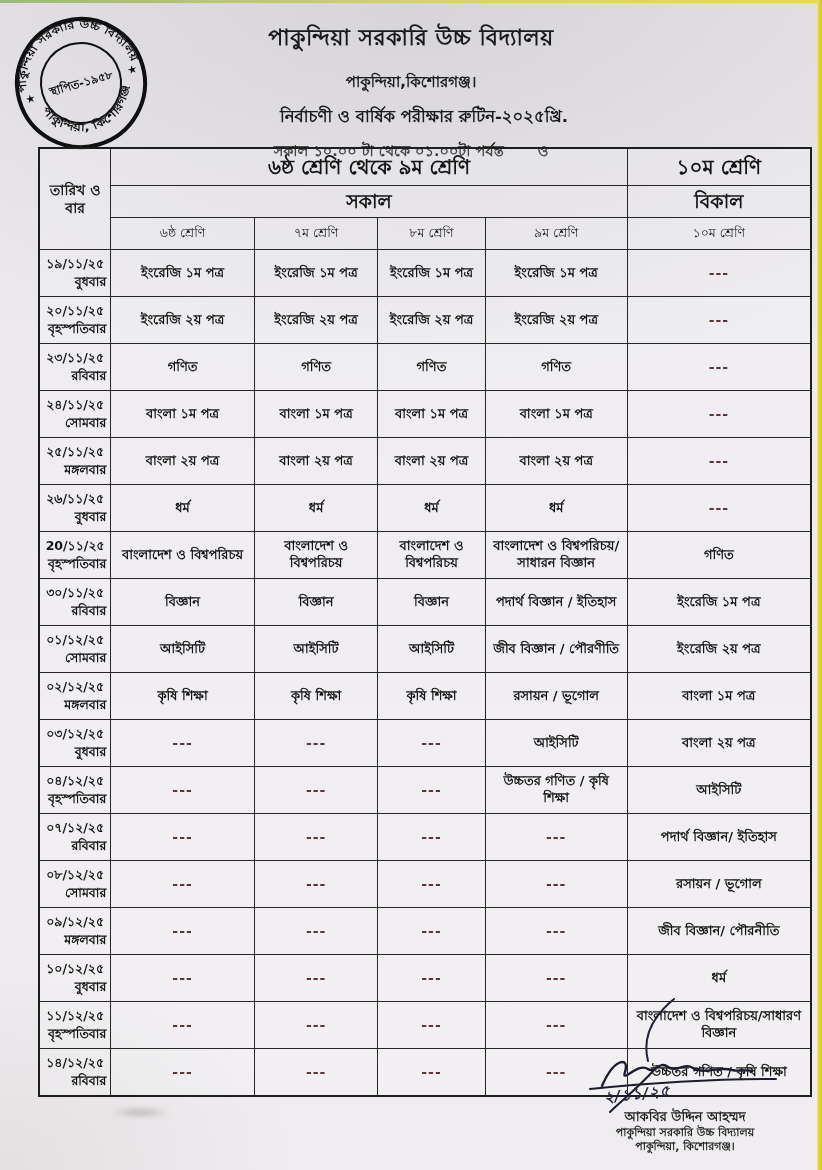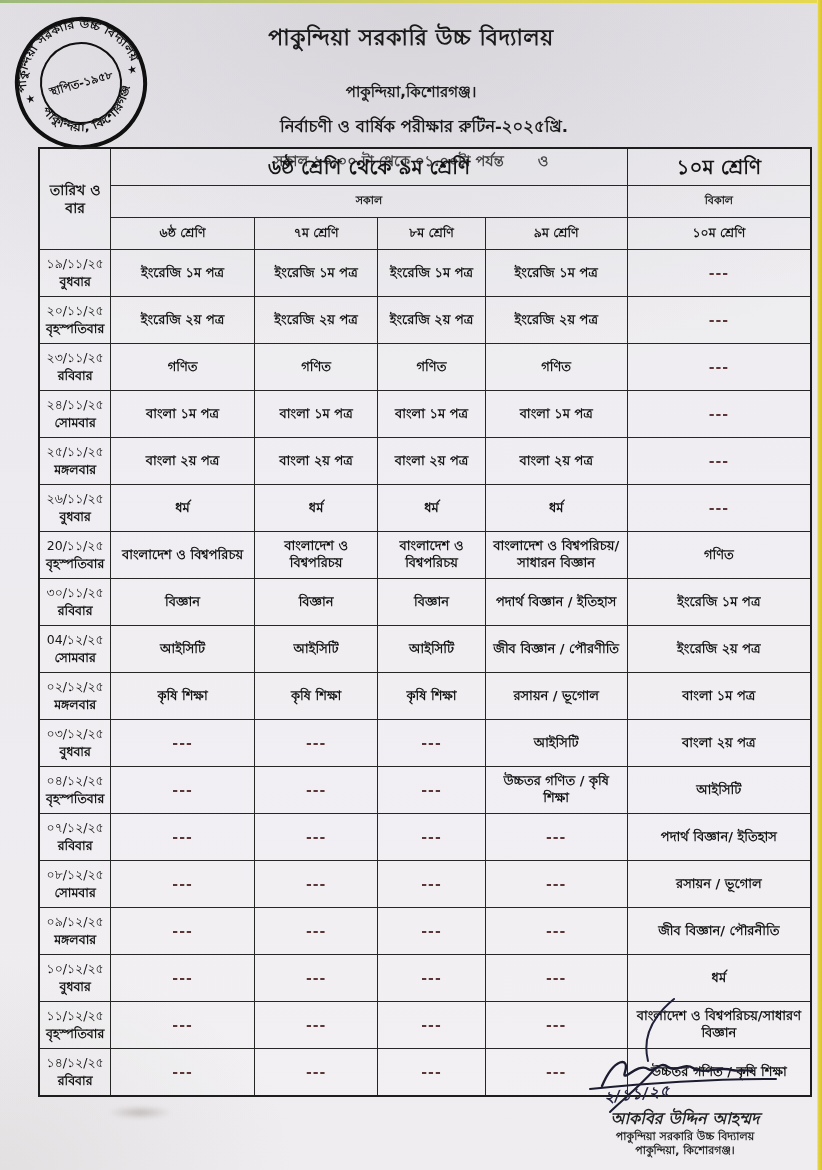--- a/index.html
+++ b/index.html
@@ -22,52 +22,52 @@
     background:radial-gradient(closest-side,rgba(92,80,66,.30),rgba(92,80,66,0));filter:blur(2px);}
 
   
   .seal{position:absolute;left:10px;top:12px;width:142px;height:142px;transform:rotate(-16deg);}
   .seal svg{width:100%;height:100%;}
   .seal text{fill:#101010;font-weight:bold;}
 
   
   .header{position:absolute;left:0;top:20px;width:822px;text-align:center;}
   .school-name{font-size:22px;font-weight:bold;letter-spacing:.5px;}
-  .address{font-size:15px;font-weight:bold;margin-top:23px;}
+  .address{font-size:15px;font-weight:bold;margin-top:13px;}
   .routine-title{font-size:16.5px;font-weight:bold;margin-top:9px;padding-left:26px;}
   .time-line{margin-top:9px;font-size:14.5px;font-weight:bold;
     display:flex;justify-content:center;gap:34px;}
 
   
   table.routine{position:absolute;left:38px;top:147px;width:774px;
     border-collapse:collapse;table-layout:fixed;background:rgba(255,255,255,.18);}
   table.routine th,table.routine td{
     border:1px solid #262626;text-align:center;vertical-align:middle;
     padding:3px 4px;line-height:1.3;color:#141414;
   }
   table.routine{border:2px solid #1d1d1d;}
   th.group{font-size:20px;font-weight:bold;height:30px;}
-  th.session{font-size:11px;font-weight:bold;height:25px;}
-  th.cls{font-size:12.5px;font-weight:bold;height:25px;}
+  th.session{font-size:19px;font-weight:bold;height:25px;}
+  th.cls{font-size:12.5px;font-weight:normal;height:25px;}
   th.corner{font-size:14px;font-weight:bold;}
-  td.datecell .date{font-size:12.5px;font-weight:normal;}
-  td.datecell .day{font-size:12.5px;font-weight:bold;margin-top:2px;}
+  td.datecell .date{font-size:12.5px;font-weight:bold;}
+  td.datecell .day{font-size:12.5px;font-weight:bold;margin-top:2px;text-align:right;}
   td.subj{font-size:13px;font-weight:bold;height:40px;}
   td.subj.dash{font-size:14px;letter-spacing:1px;color:#5a3636;font-weight:bold;}
   
   table.routine tbody tr{border-top:1px solid rgba(120,40,40,.55);}
 
   
   .sigblock{position:absolute;left:552px;top:1050px;width:266px;text-align:center;}
   .sig-svg{position:absolute;left:28px;top:2px;width:210px;height:62px;}
   .sig-date{position:absolute;left:52px;top:32px;font-size:15px;font-weight:bold;
     font-style:italic;color:#23233f;transform:rotate(-6deg);letter-spacing:1px;}
   .sig-text{position:absolute;left:0;top:58px;width:100%;
     font-size:11px;font-weight:bold;color:#232323;line-height:1.35;filter:blur(.3px);}
-  .sig-name{font-size:16px;font-style:italic;}
+  .sig-name{font-size:13px;}
   .sig-tail-svg{position:absolute;left:630px;top:995px;width:60px;height:70px;}
 </style>
 </head>
 <body>
 
 <div class="page">
 
   <div class="edge-top"></div>
   <div class="edge-right"></div>
   <div class="smudge"></div>
@@ -221,21 +221,21 @@
       </td>
       <td class="subj">বিজ্ঞান</td>
       <td class="subj">বিজ্ঞান</td>
       <td class="subj">বিজ্ঞান</td>
       <td class="subj">পদার্থ বিজ্ঞান / ইতিহাস</td>
       <td class="subj">ইংরেজি ১ম পত্র</td>
     </tr>
 
     <tr>
       <td class="datecell">
-        <div class="date">04/১২/২৫</div>
+        <div class="date">০১/১২/২৫</div>
         <div class="day">সোমবার</div>
       </td>
       <td class="subj">আইসিটি</td>
       <td class="subj">আইসিটি</td>
       <td class="subj">আইসিটি</td>
       <td class="subj">জীব বিজ্ঞান / পৌরণীতি</td>
       <td class="subj">ইংরেজি ২য় পত্র</td>
     </tr>
 
     <tr>

